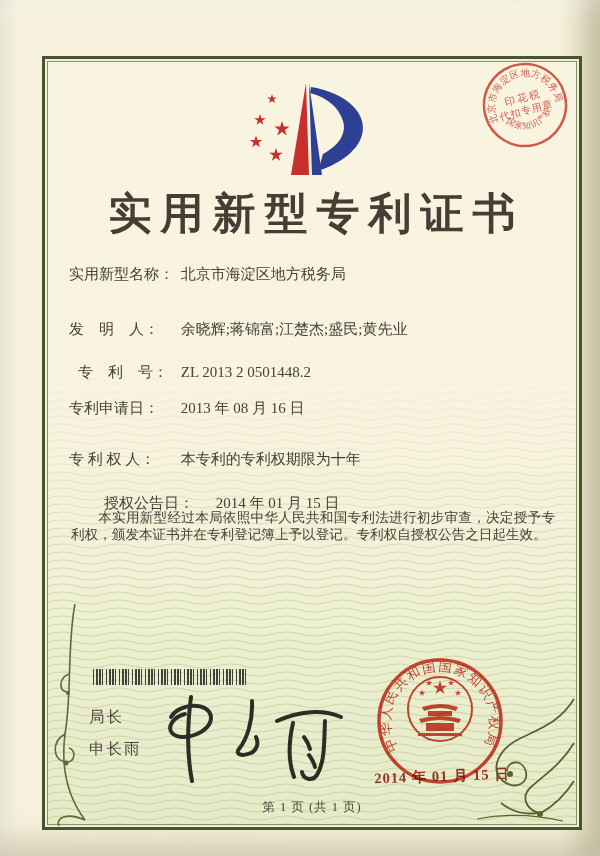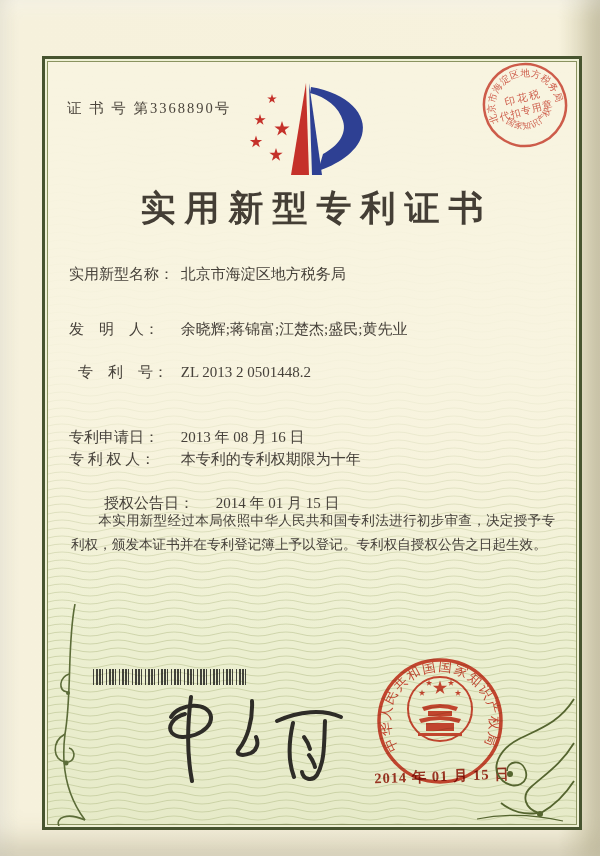--- a/index.html
+++ b/index.html
@@ -18,30 +18,30 @@
   }
   .waves{position:absolute;left:3px;top:3px;pointer-events:none;}
   .wave-mask{
     position:absolute;left:3px;top:3px;right:3px;bottom:3px;pointer-events:none;
     background:linear-gradient(#f8f4e0 0%,rgba(248,244,224,.9) 40%,rgba(248,244,224,.35) 58%,rgba(240,242,210,0) 76%);
   }
   .cert-number{position:absolute;left:22px;top:40px;font-size:14.5px;letter-spacing:2px;color:#4c463d;}
   .logo{position:absolute;left:185px;top:20px;}
   .cert-title{
     position:absolute;left:0;top:126px;width:100%;text-align:center;
-    font-size:35px;letter-spacing:9px;text-indent:9px;color:#443e35;font-weight:600;
+    font-size:43px;letter-spacing:9px;text-indent:9px;color:#443e35;font-weight:600;
   }
   .rows{position:absolute;left:24px;top:0;width:490px;font-size:15px;color:#46413a;}
   .row{position:absolute;left:0;white-space:nowrap;}
   .row .lbl{display:inline-block;min-width:108px;}
   .row-0{top:206px;} .row-1{top:261px;} .row-2{top:304px;text-align:center;}
-  .row-3{top:369px;} .row-4{top:391px;} .row-5{top:435px;margin-left:35px;}
+  .row-3{top:340px;} .row-4{top:391px;} .row-5{top:435px;margin-left:35px;}
   .body-text{
     position:absolute;left:26px;top:450px;width:484px;
-    font-size:13.6px;line-height:24px;color:#45403a;text-align:justify;
+    font-size:13.6px;line-height:17px;color:#45403a;text-align:justify;
   }
   .body-text p{margin:0;text-indent:2em;}
   .barcode{
     position:absolute;left:48px;top:610px;width:156px;height:16px;opacity:.88;
     background:repeating-linear-gradient(90deg,#2b2b27 0 1px,transparent 1px 3px,#2b2b27 3px 5px,transparent 5px 6px,#2b2b27 6px 8px,transparent 8px 9px,#2b2b27 9px 10px,transparent 10px 13px);
   }
   .director-block{position:absolute;left:44px;top:648px;font-size:15.5px;letter-spacing:2px;color:#4a443c;}
   .director-block div{margin-bottom:11px;}
   .signature{position:absolute;left:112px;top:628px;}
   .seal{position:absolute;left:325px;top:592px;mix-blend-mode:multiply;opacity:.92;}
@@ -72,21 +72,20 @@
     <svg class="waves" width="528" height="762">
       <defs>
         <pattern id="wv" width="56" height="8" patternUnits="userSpaceOnUse">
           <path d="M0 4 Q14 0 28 4 T56 4" fill="none" stroke="#a9b47c" stroke-width="0.9"></path>
         </pattern>
       </defs>
       <rect width="528" height="762" fill="url(#wv)" opacity="0.5"></rect>
     </svg>
     <div class="wave-mask"></div>
 
-    <div class="cert-number">证 书 号 第3368890号</div>
 
     <svg class="logo" width="170" height="100" viewBox="0 0 170 100">
       <path d="M76,4 L61,96 L79,96 Z" fill="#c5312a"></path>
       <path d="M79,4 L82,96 L92,96 Z" fill="#2e4093"></path>
       <path d="M81,8 C118,14 138,36 132,56 C127,74 106,86 88,92 L93,75 C108,67 117,55 113,42 C109,28 96,18 80,14 Z" fill="#2e4093"></path>
       <use href="#star" transform="translate(42,20) scale(5)" fill="#c5312a"></use>
       <use href="#star" transform="translate(30,41) scale(6)" fill="#c5312a"></use>
       <use href="#star" transform="translate(52,50) scale(8)" fill="#c5312a"></use>
       <use href="#star" transform="translate(26,63) scale(6.5)" fill="#c5312a"></use>
       <use href="#star" transform="translate(46,76) scale(7)" fill="#c5312a"></use>
@@ -120,20 +119,24 @@
         <span class="val">2014 年 01 月 15 日</span>
       </div>
     </div>
 
     <div class="body-text">
       <p>本实用新型经过本局依照中华人民共和国专利法进行初步审查，决定授予专利权，颁发本证书并在专利登记簿上予以登记。专利权自授权公告之日起生效。</p>
     </div>
 
     <div class="barcode"></div>
 
+    <div class="director-block">
+      <div>局长</div>
+      <div>申长雨</div>
+    </div>
 
     <svg class="signature" width="200" height="100" viewBox="0 0 200 100" fill="none" stroke="#2e2c27" stroke-width="4" stroke-linecap="round">
       <path d="M34,10 C30,40 30,68 35,94"></path>
       <path d="M14,30 C22,16 52,14 54,30 C55,46 24,56 15,46 C10,40 16,30 28,27"></path>
       <path d="M95,14 C96,34 90,52 82,62 C78,67 84,70 94,66 C100,63 102,56 99,50"></path>
       <path d="M120,34 C142,24 166,22 184,30"></path>
       <path d="M136,36 C131,58 131,74 137,90"></path>
       <path d="M168,34 C167,56 168,74 160,88 C155,95 146,92 145,85"></path>
       <path d="M147,50 C150,54 152,58 153,62"></path>
       <path d="M152,68 C155,72 157,76 158,80"></path>
@@ -192,14 +195,15 @@
     <svg class="flourish-br" width="100" height="128" viewBox="0 0 100 128" fill="none" stroke="#55652f" stroke-width="1.8">
       <path d="M97,4 C82,28 62,34 42,44 C22,54 12,74 26,86 C38,96 54,88 48,74 C44,64 30,66 30,76"></path>
       <path d="M97,48 C85,68 70,78 54,92 C44,101 48,114 62,118"></path>
       <path d="M60,118 C46,120 34,116 24,108"></path>
       <path d="M97,86 C88,100 78,110 64,118"></path>
       <circle cx="33" cy="79" r="3" fill="#55652f" stroke="none"></circle>
       <circle cx="63" cy="119" r="3" fill="#55652f" stroke="none"></circle>
       <path d="M0,124 C30,118 60,120 86,126" stroke-width="1.2"></path>
     </svg>
 
+    <div class="footer">第 1 页 (共 1 页)</div>
   </div>
 </div>
 
 </body></html>

